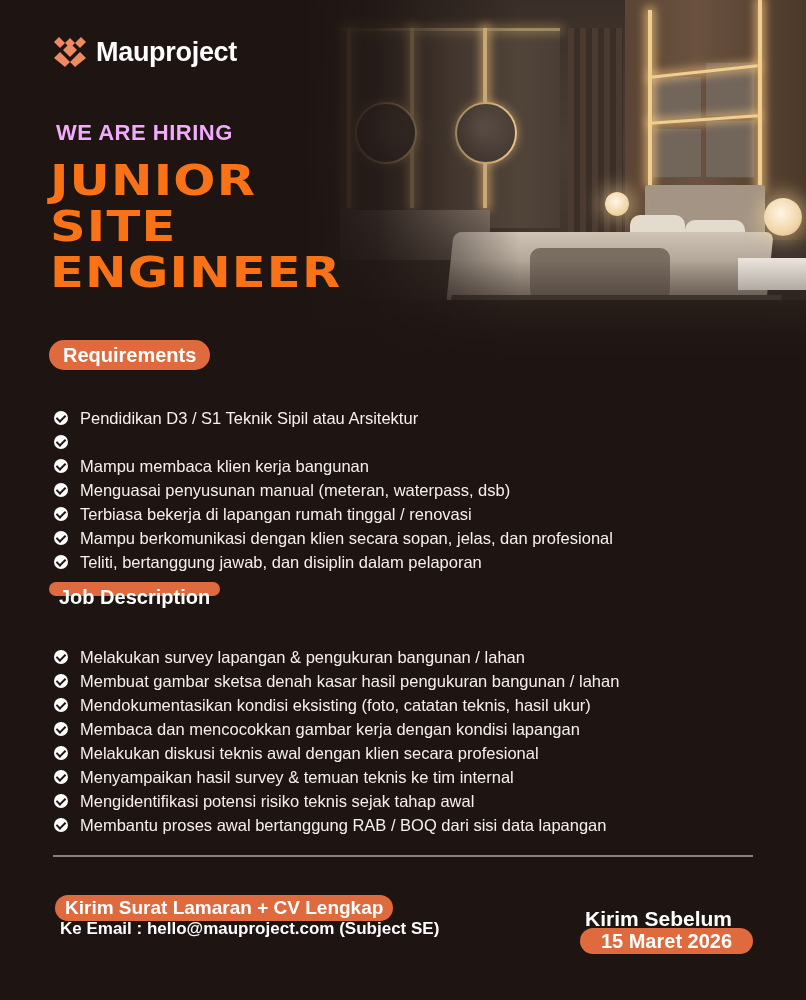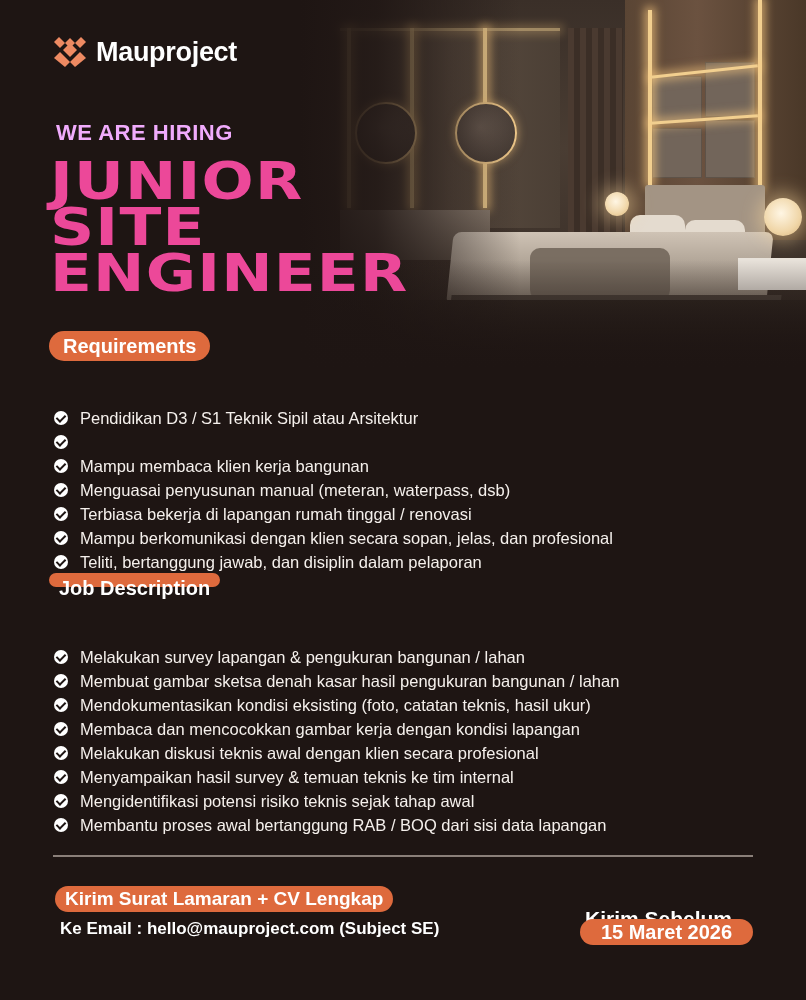--- a/index.html
+++ b/index.html
@@ -34,25 +34,25 @@
   .photo .fade-left { position: absolute; left: 0; top: 0; width: 220px; height: 370px; background: linear-gradient(90deg,#1e1513 0%, rgba(30,21,19,.85) 35%, rgba(30,21,19,0) 100%); }
   .photo .fade-bottom { position: absolute; left: 0; bottom: 0; width: 506px; height: 110px; background: linear-gradient(180deg, rgba(30,21,19,0), #1e1513); }
 
   
   .logo { position: absolute; left: 52px; top: 36px; display: flex; align-items: flex-end; gap: 8px; }
   .logo-mark { width: 36px; height: 32px; }
   .logo-text { font-family: "Liberation Sans", sans-serif; font-size: 27px; font-weight: 700; color: #fff; letter-spacing: -0.3px; }
 
   
   .hiring { position: absolute; left: 56px; top: 120px; font-family: "Liberation Sans", sans-serif; font-weight: 700; font-size: 22px; letter-spacing: 0.5px; color: #f0abfc; }
-  .title { position: absolute; left: 50px; top: 158px; font-family: "DejaVu Sans", sans-serif; font-weight: 700; font-size: 52px; line-height: 46px; color: #ec4899; letter-spacing: 1px; }
+  .title { position: absolute; left: 50px; top: 158px; font-family: "DejaVu Sans", sans-serif; font-weight: 700; font-size: 42px; line-height: 46px; color: #f97316; letter-spacing: 1px; }
   .title div { transform: scaleX(1.18); transform-origin: left center; }
 
   
-  .pill { position: absolute; background: #de6a3d; color: #fff; font-family: "Liberation Sans", sans-serif; font-weight: 700; border-radius: 16px; white-space: nowrap; }
+  .pill { position: absolute; background: #de6a3d; color: #fff; font-family: "Liberation Sans", sans-serif; font-weight: 700; border-radius: 16px; white-space: nowrap; margin-top: 9px; }
   .pill.req { left: 49px; top: 331px; height: 30px; padding: 0 14px; font-size: 20px; line-height: 30px; }
   .pill.job { left: 49px; top: 573px; height: 14px; padding: 0 10px; font-size: 20px; line-height: 30px; }
 
   
   .list { position: absolute; left: 54px; list-style: none; margin-top: 32px; }
   .list.req { top: 374px; }
   .list.job { top: 613px; }
   .list li { display: flex; align-items: center; height: 24px; font-family: "Liberation Sans", sans-serif; font-size: 16.5px; color: #f5f0ec; white-space: nowrap; }
   .check { width: 14px; height: 14px; border-radius: 50%; background: #fff; position: relative; margin-right: 12px; flex: 0 0 14px; }
   .check::after { content: ""; position: absolute; left: 4px; top: 2px; width: 4px; height: 7px; border: solid #1e1513; border-width: 0 2.2px 2.2px 0; transform: rotate(45deg); }

